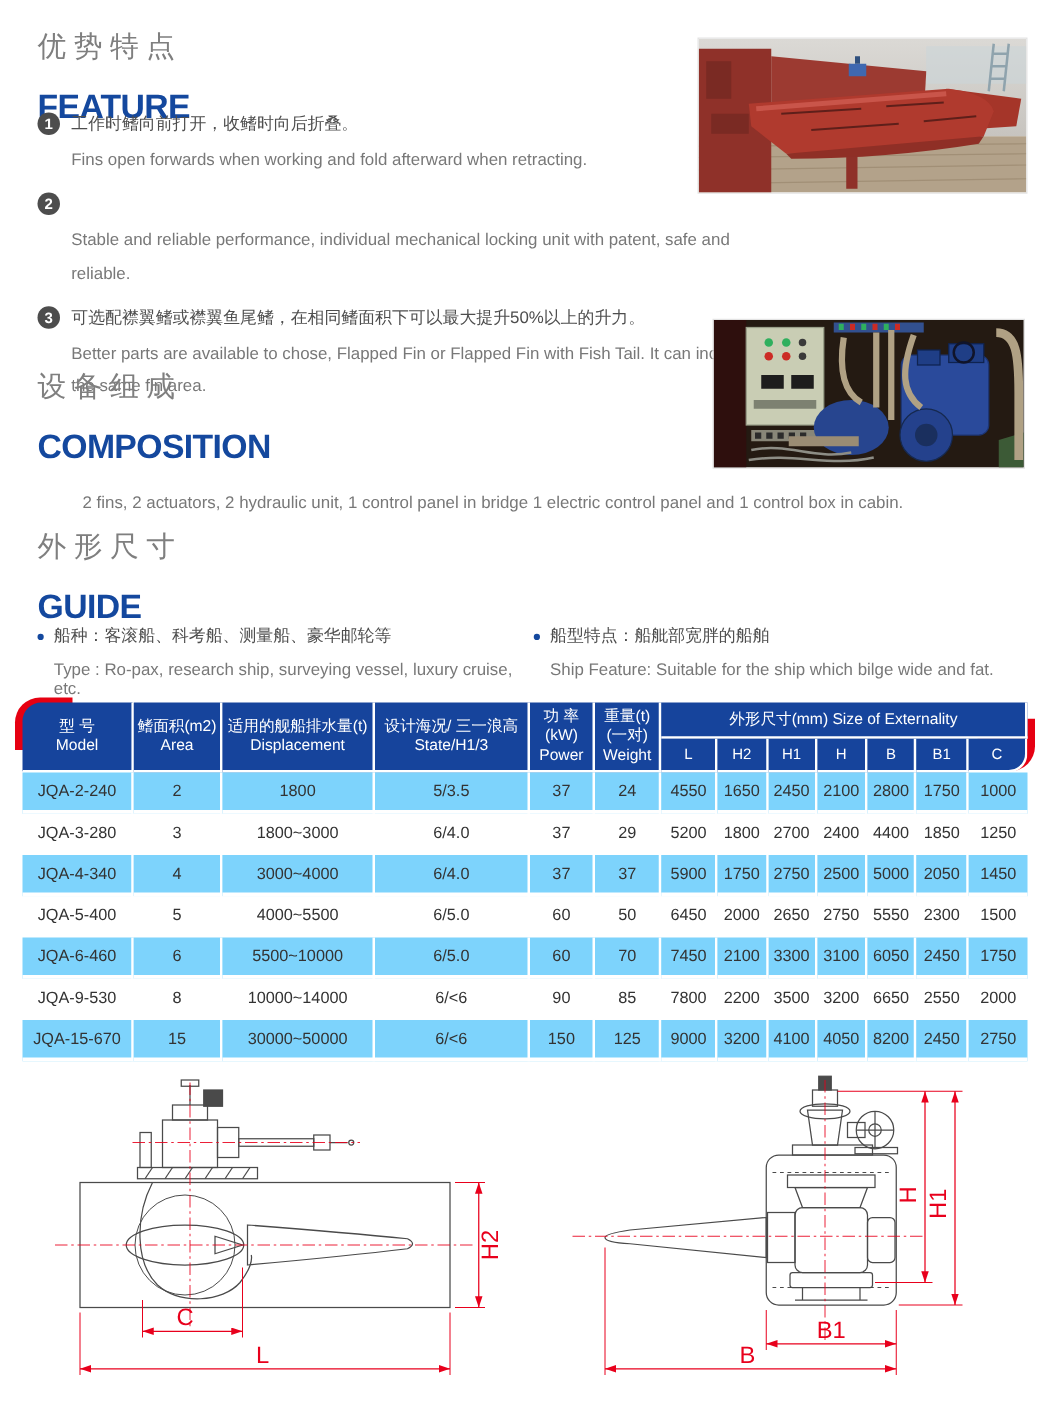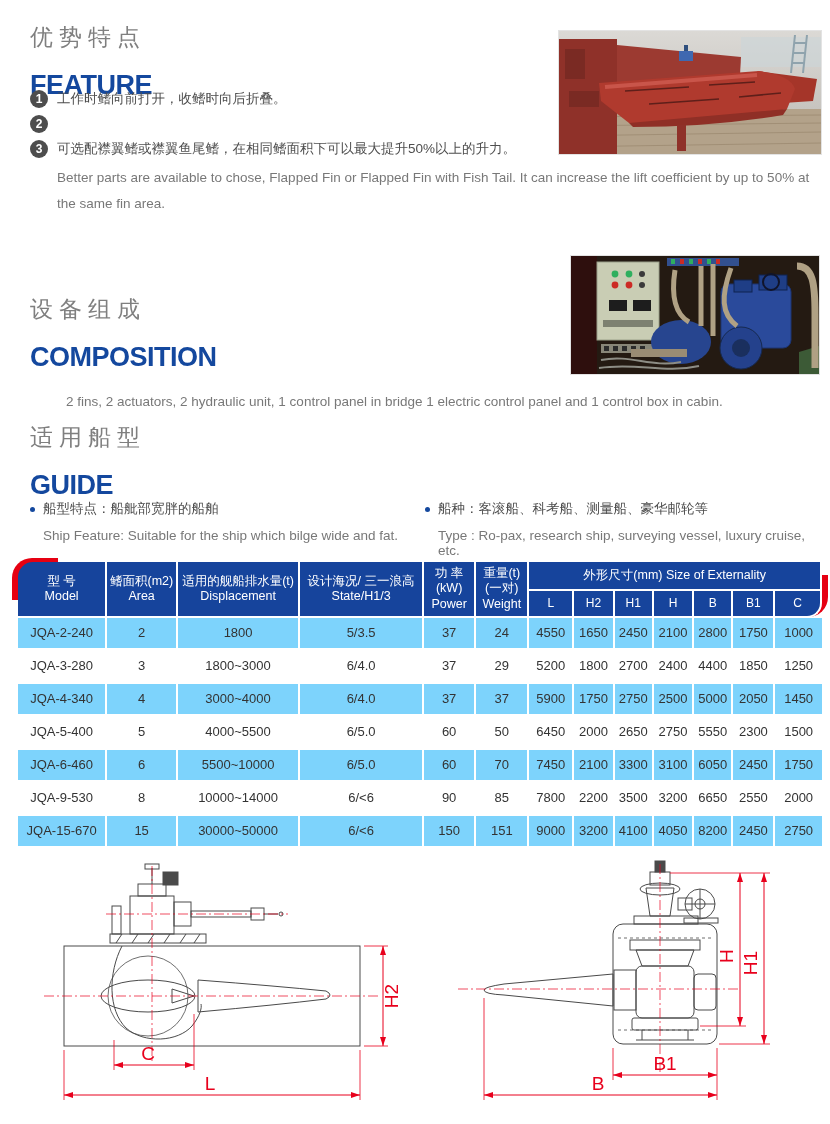--- a/index.html
+++ b/index.html
@@ -70,25 +70,27 @@
     <div class="cn">优势特点</div>
     <div class="en">FEATURE</div>
   </div>
 
   <div class="feature-items">
     <div>
       <div class="f-cn narrow">
         <span class="badge">1</span>
         <span>工作时鳍向前打开，收鳍时向后折叠。</span>
       </div>
+      <div class="f-en narrow">Fins open forwards when working and fold afterward when retracting.</div>
     </div>
     <div>
       <div class="f-cn narrow">
         <span class="badge">2</span>
       </div>
+      <div class="f-en" style="max-width:560px;">Stable and reliable performance, individual mechanical locking unit with patent, safe and reliable.</div>
     </div>
     <div>
       <div class="f-cn">
         <span class="badge">3</span>
         <span>可选配襟翼鳍或襟翼鱼尾鳍，在相同鳍面积下可以最大提升50%以上的升力。</span>
       </div>
       <div class="f-en">Better parts are available to chose, Flapped Fin or Flapped Fin with Fish Tail. It can increase the lift coefficient by up to 50% at the same fin area.</div>
     </div>
   </div>
 
@@ -192,37 +194,37 @@
       <rect x="188" y="19" width="28" height="15" fill="#1f3e86" stroke="#0f2350"></rect>
       <circle cx="200" cy="26" r="8" fill="none" stroke="#10142a" stroke-width="2"></circle>
       <g stroke="#8d8d85" stroke-width="2" fill="none">
         <path d="M30,104 C60,98 80,112 110,106"></path>
           <path d="M28,112 C66,106 92,118 128,110"></path>
       </g>
     </svg>
   </div>
 
   <div class="sec-title" style="left:30px;top:424px;">
-    <div class="cn">适用船型</div>
+    <div class="cn">外形尺寸</div>
     <div class="en">GUIDE</div>
   </div>
   <div class="guide-row">
+    <div class="guide-col right">
+      <div class="g-cn">
+        <span class="dot"></span>
+        <span>船种：客滚船、科考船、测量船、豪华邮轮等</span>
+      </div>
+      <div class="g-en">Type : Ro-pax, research ship, surveying vessel, luxury cruise, etc.</div>
+    </div>
     <div class="guide-col">
       <div class="g-cn">
         <span class="dot"></span>
         <span>船型特点：船舭部宽胖的船舶</span>
       </div>
       <div class="g-en">Ship Feature:  Suitable for the ship which bilge wide and fat.</div>
-    </div>
-    <div class="guide-col right">
-      <div class="g-cn">
-        <span class="dot"></span>
-        <span>船种：客滚船、科考船、测量船、豪华邮轮等</span>
-      </div>
-      <div class="g-en">Type : Ro-pax, research ship, surveying vessel, luxury cruise, etc.</div>
     </div>
   </div>
 
   <div class="table-wrap">
     <div class="red-tl"></div>
     <div class="red-br"></div>
     <table class="spec">
       <colgroup>
         <col style="width:11.1%">
           <col style="width:8.8%">
@@ -370,21 +372,21 @@
             <td>6650</td>
             <td>2550</td>
             <td>2000</td>
           </tr>
           <tr class="alt">
             <td>JQA-15-670</td>
             <td>15</td>
             <td>30000~50000</td>
             <td>6/&lt;6</td>
             <td>150</td>
-            <td>151</td>
+            <td>125</td>
             <td>9000</td>
             <td>3200</td>
             <td>4100</td>
             <td>4050</td>
             <td>8200</td>
             <td>2450</td>
             <td>2750</td>
           </tr>
         </tbody>
     </table>

